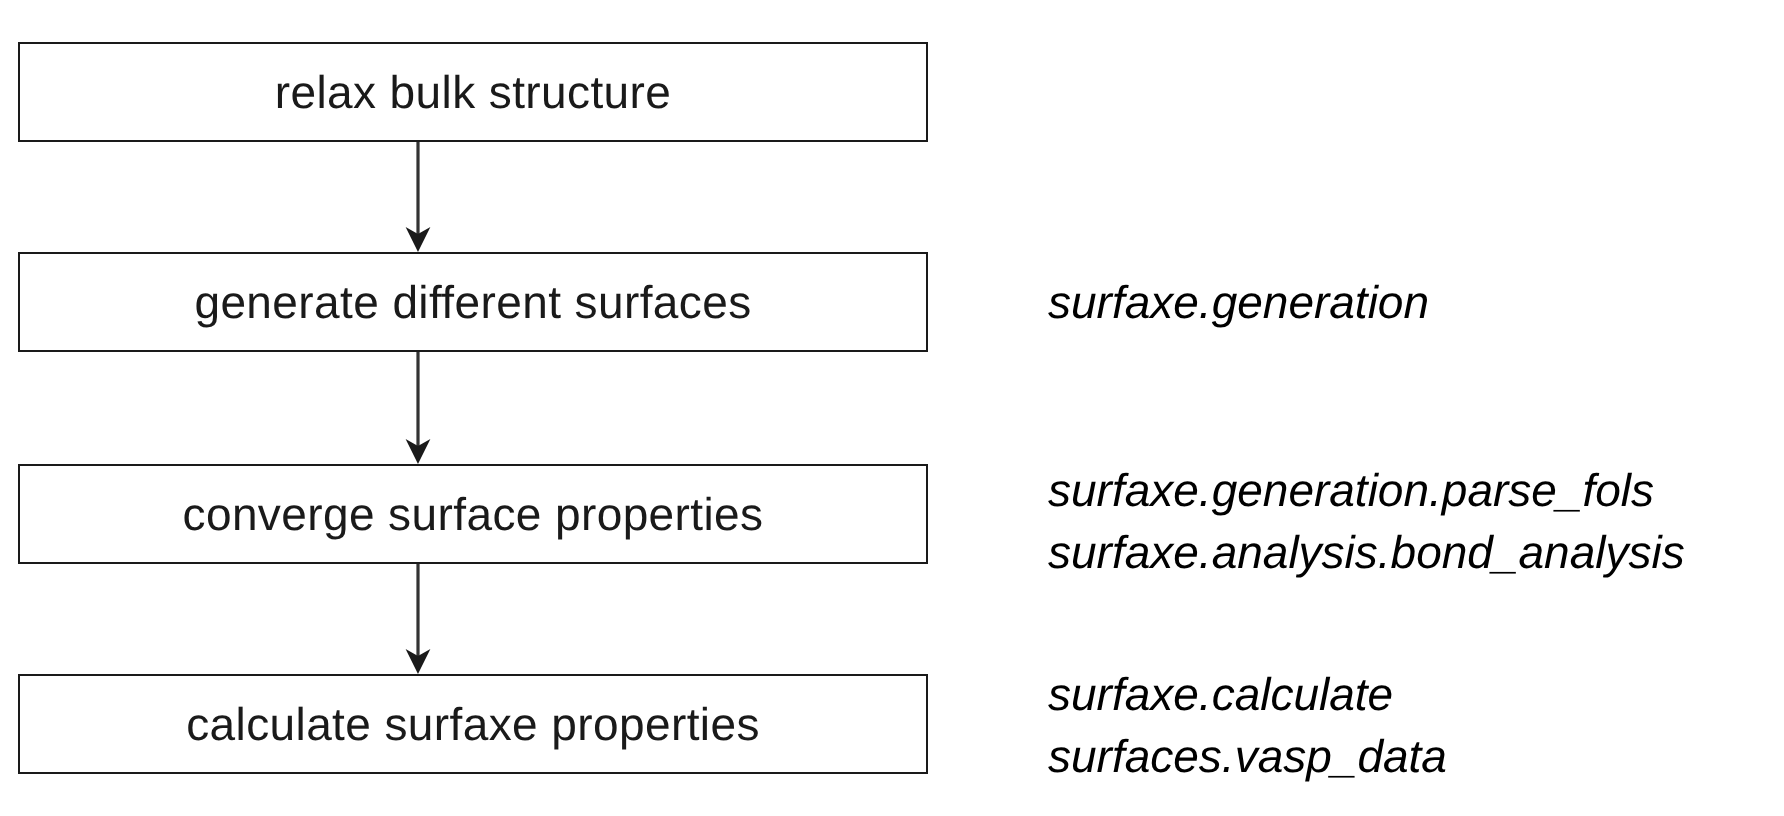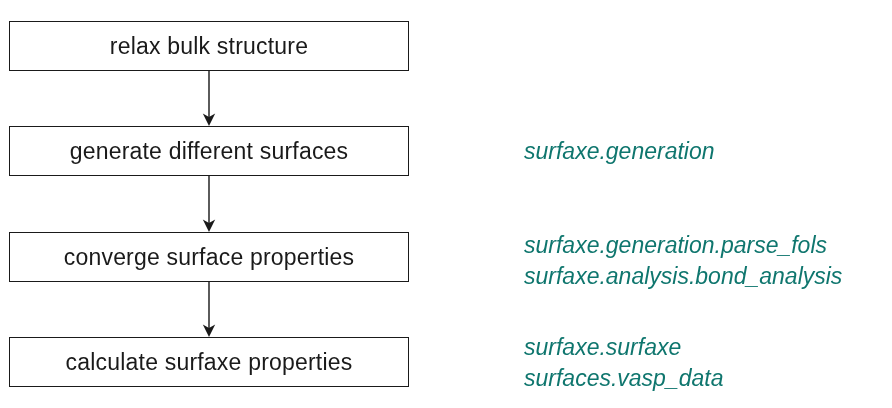--- a/index.html
+++ b/index.html
@@ -12,21 +12,21 @@
     width: 892px;
     height: 408px;
     background: #ffffff;
     font-family: "Liberation Sans", "DejaVu Sans", sans-serif;
     color: #1a1a1a;
     overflow: hidden;
   }
   .flow-box {
     position: absolute;
     left: 9px;
-    width: 400px;
+    width: 455px;
     height: 50px;
     border: 1.6px solid #1a1a1a;
     box-sizing: border-box;
     background: #ffffff;
     display: flex;
     align-items: center;
     justify-content: center;
     font-size: 23px;
     letter-spacing: 0.2px;
     white-space: nowrap;
@@ -45,21 +45,21 @@
   .arrow-1 { top: 71px;  height: 55px; }
   .arrow-2 { top: 176px; height: 56px; }
   .arrow-3 { top: 282px; height: 55px; }
 
   .module-label {
     position: absolute;
     left: 524px;
     font-size: 23px;
     font-style: italic;
     line-height: 31px;
-    color: #0f766e;
+    color: #000000;
     white-space: nowrap;
   }
   .ann-1 { top: 136px; line-height: 30px; }
   .ann-2 { top: 230px; }
   .ann-3 { top: 332px; }
 </style>
 </head>
 <body>
 
 <div class="canvas">
@@ -96,17 +96,17 @@
   <div class="module-label ann-1">
     <div>surfaxe.generation</div>
   </div>
 
   <div class="module-label ann-2">
     <div>surfaxe.generation.parse_fols</div>
     <div>surfaxe.analysis.bond_analysis</div>
   </div>
 
   <div class="module-label ann-3">
-    <div>surfaxe.surfaxe</div>
+    <div>surfaxe.calculate</div>
     <div>surfaces.vasp_data</div>
   </div>
 
 </div>
 
 </body></html>

